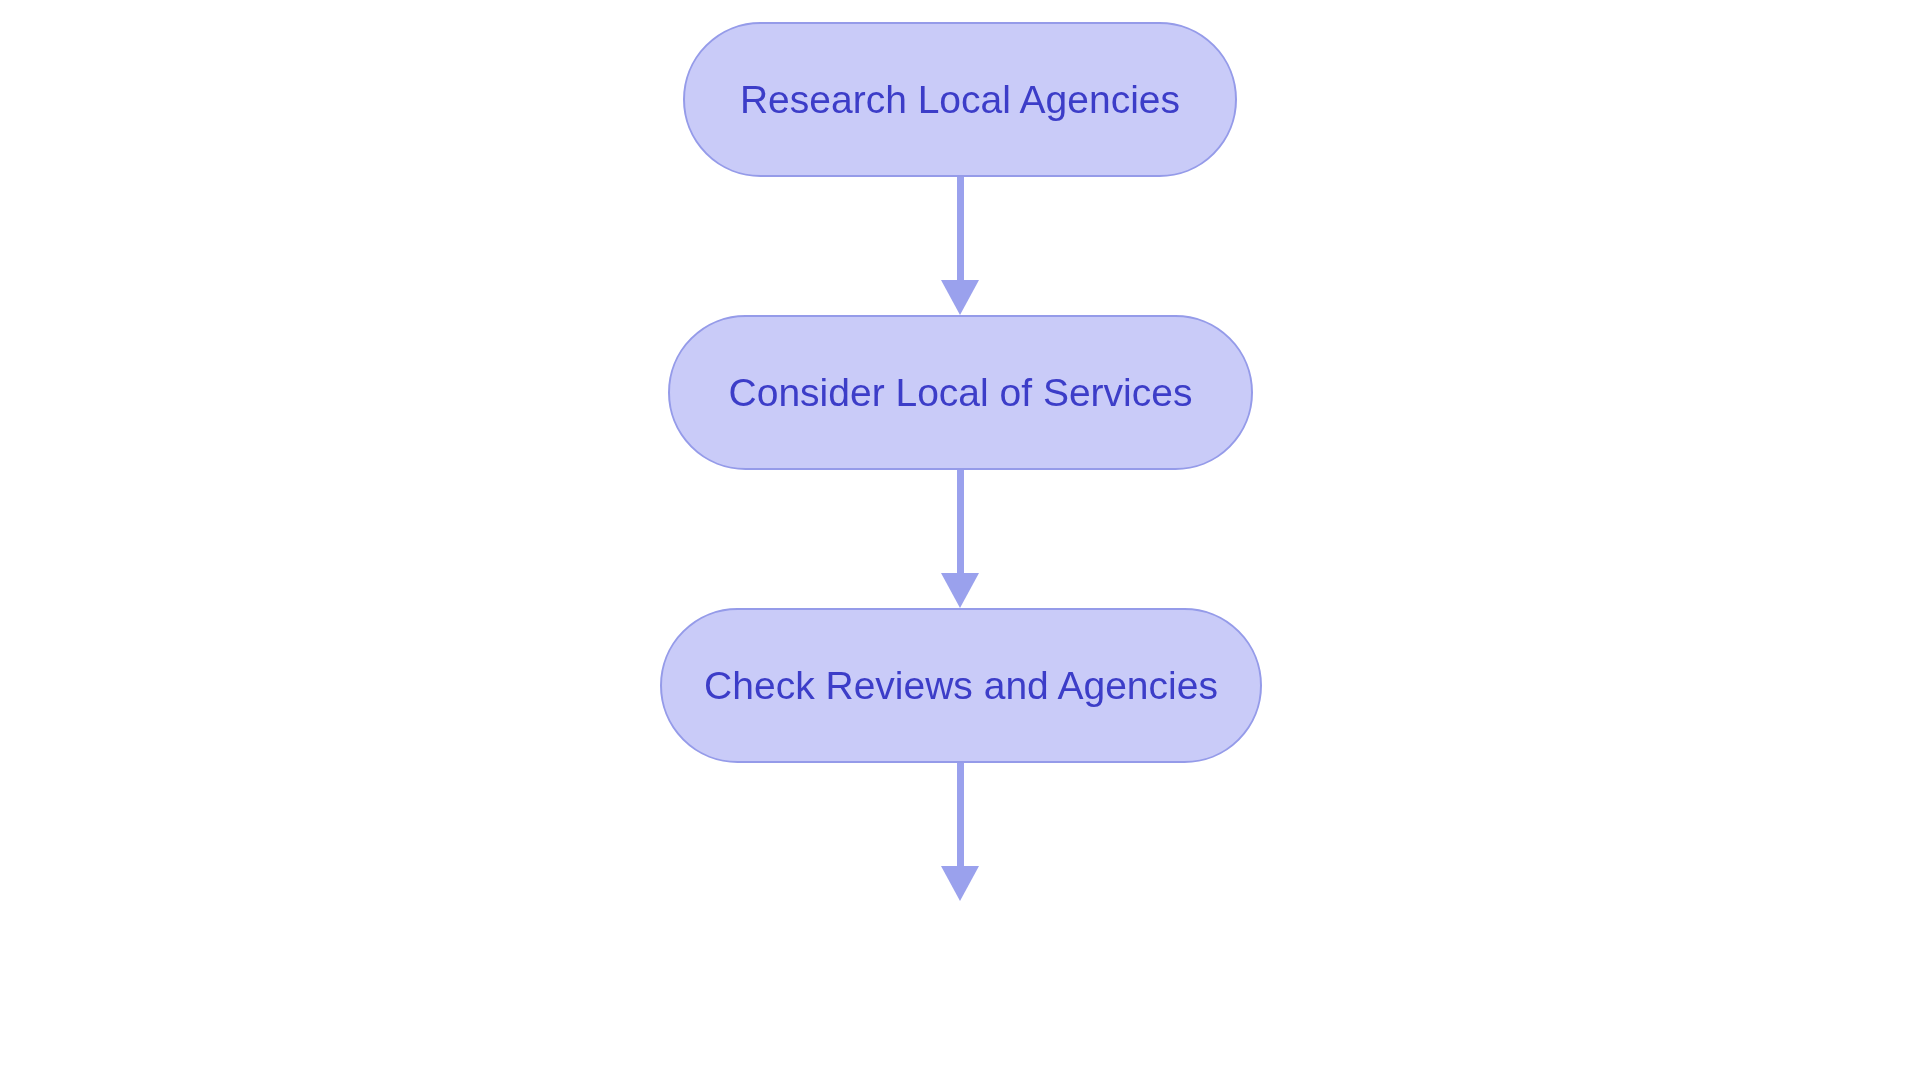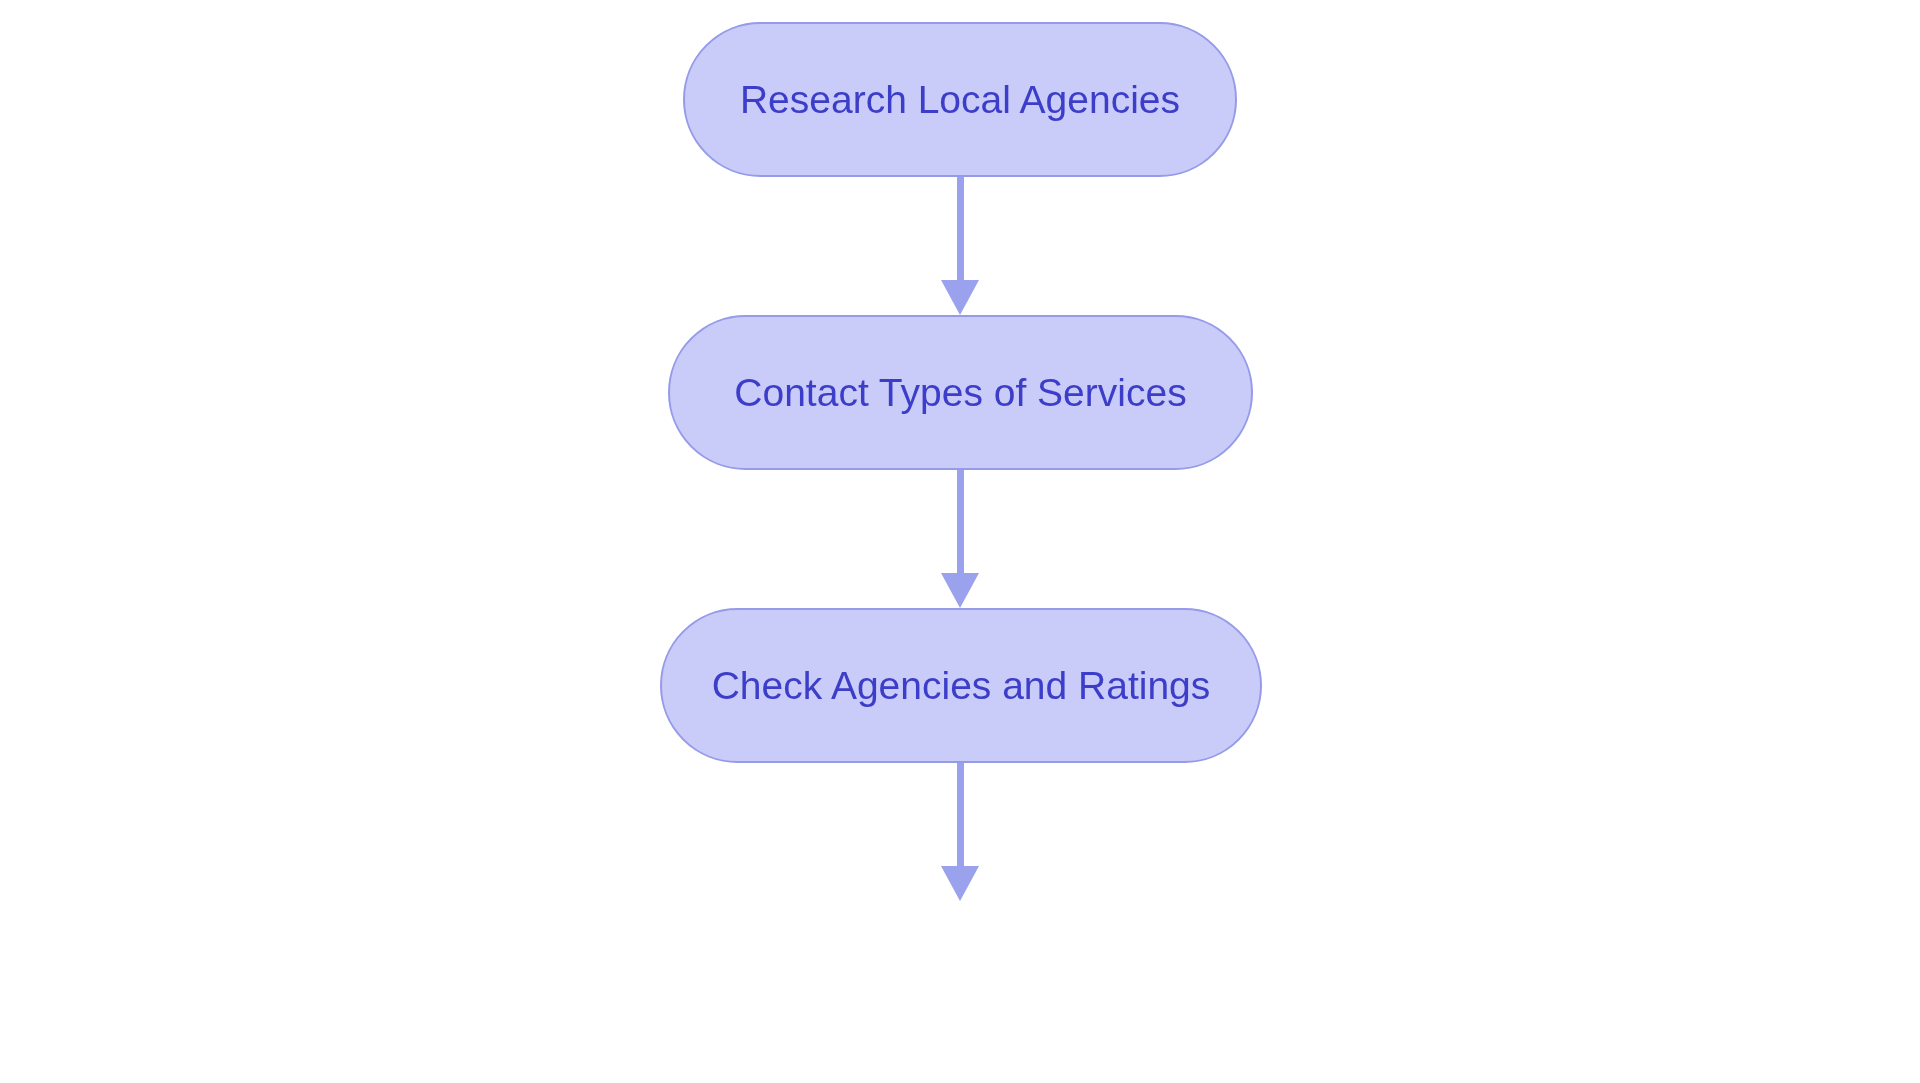--- a/index.html
+++ b/index.html
@@ -72,30 +72,30 @@
   <div class="node node-1">
     <span class="node-label">Research Local Agencies</span>
   </div>
 
   <div class="arrow arrow-1">
     <div class="arrow-line"></div>
     <div class="arrow-head"></div>
   </div>
 
   <div class="node node-2">
-    <span class="node-label">Contact Types of Services</span>
+    <span class="node-label">Consider Local of Services</span>
   </div>
 
   <div class="arrow arrow-2">
     <div class="arrow-line"></div>
     <div class="arrow-head"></div>
   </div>
 
   <div class="node node-3">
-    <span class="node-label">Check Agencies and Ratings</span>
+    <span class="node-label">Check Reviews and Agencies</span>
   </div>
 
   <div class="arrow arrow-3">
     <div class="arrow-line"></div>
     <div class="arrow-head"></div>
   </div>
 
 
 </div>
 

